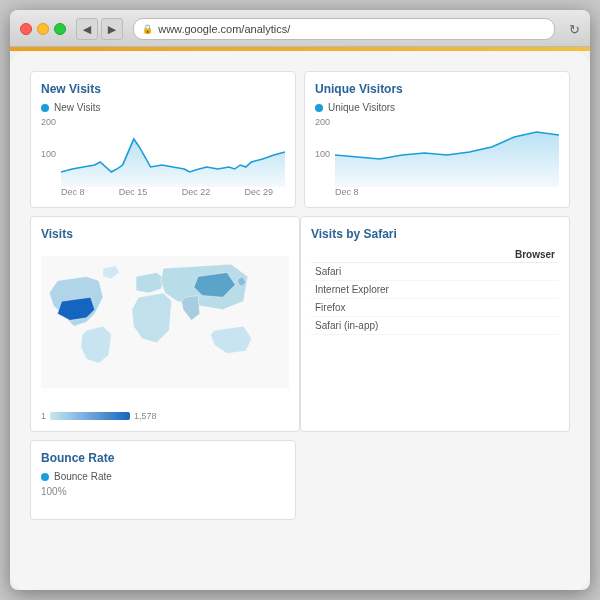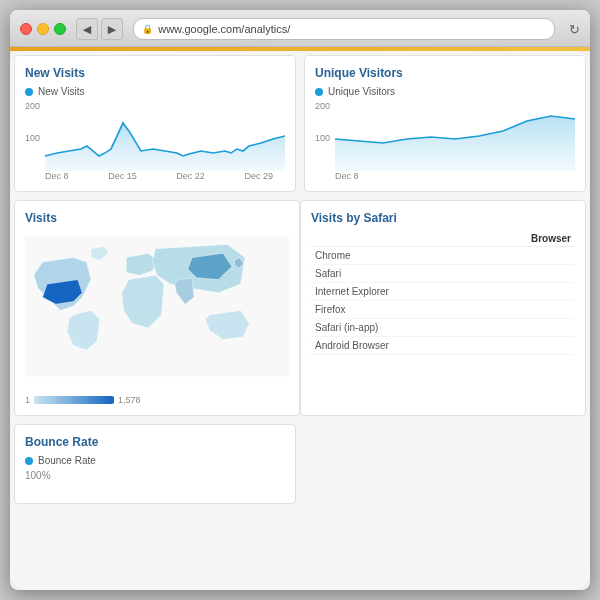--- a/index.html
+++ b/index.html
@@ -70,21 +70,21 @@
     .refresh-btn { font-size: 13px; color: #666; margin-left: 4px; }
     .orange-bar {
       height: 4px;
       background: linear-gradient(to right, #e8a020, #f0c040);
       flex-shrink: 0;
     }
     .content-area {
       background: #f5f5f5;
       flex: 1;
       overflow-y: auto;
-      padding: 4px;
+      padding: 20px;
       border-radius: 18px;
     }
     .dashboard-grid-top {
       display: grid;
       grid-template-columns: 1fr 1fr;
       gap: 8px;
       margin-bottom: 8px;
     }
     .dashboard-grid-mid {
       display: grid;
@@ -327,36 +327,30 @@
       <div class="card">
         <div class="card-title">Visits by Safari</div>
         <table class="browser-table">
           <thead>
             <tr>
               <th>Browser</th>
             </tr>
           </thead>
           <tbody>
             <tr>
-              <td>Chrome</td>
-            </tr>
-            <tr>
               <td>Safari</td>
             </tr>
             <tr>
               <td>Internet Explorer</td>
             </tr>
             <tr>
               <td>Firefox</td>
             </tr>
             <tr>
               <td>Safari (in-app)</td>
-            </tr>
-            <tr>
-              <td>Android Browser</td>
             </tr>
           </tbody>
         </table>
       </div>
     </div>
 
     <div class="dashboard-grid-bot">
 
 
       <div class="card bottom-card-partial bounce-card">

